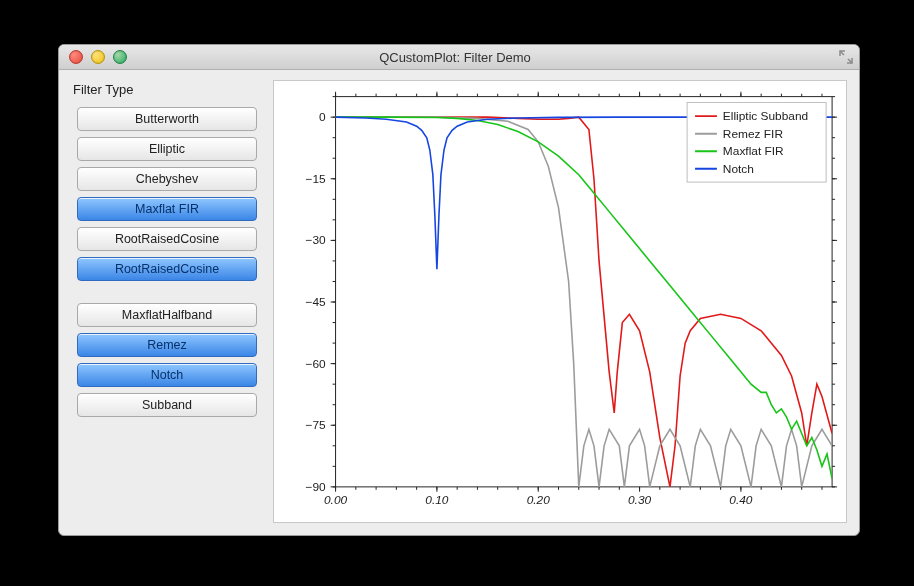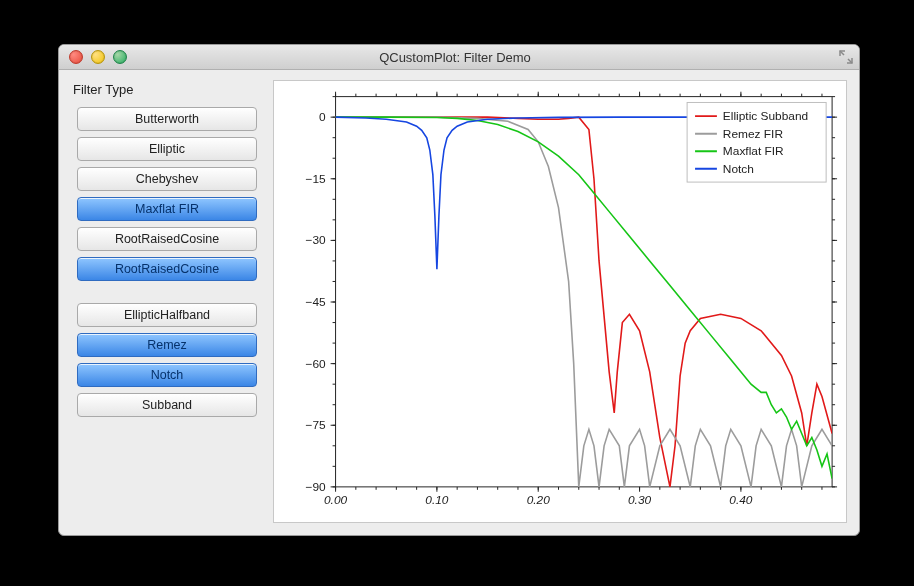--- a/index.html
+++ b/index.html
@@ -138,21 +138,21 @@
     <div class="sidebar">
       <div class="group-label">Filter Type</div>
       <div class="btn-col" id="btn-col">
           <div class="mac-btn">Butterworth</div>
           <div class="mac-btn">Elliptic</div>
           <div class="mac-btn">Chebyshev</div>
           <div class="mac-btn selected">Maxflat FIR</div>
           <div class="mac-btn">RootRaisedCosine</div>
           <div class="mac-btn selected">RootRaisedCosine</div>
           <div class="gap-spacer"></div>
-          <div class="mac-btn">EllipticHalfband</div>
+          <div class="mac-btn">MaxflatHalfband</div>
           <div class="mac-btn selected">Remez</div>
           <div class="mac-btn selected">Notch</div>
           <div class="mac-btn">Subband</div>
         </div>
     </div>
     <div class="plot-wrap">
       <svg class="plot" id="plot" viewBox="0 0 576 452" preserveAspectRatio="none">
           <line x1="57" y1="37.05263157894737" x2="62" y2="37.05263157894737" stroke="#222" stroke-width="1"></line>
           <line x1="562" y1="37.05263157894737" x2="567" y2="37.05263157894737" stroke="#222" stroke-width="1"></line>
           <text x="52" y="41.05263157894737" text-anchor="end" class="axis-text">0</text>

